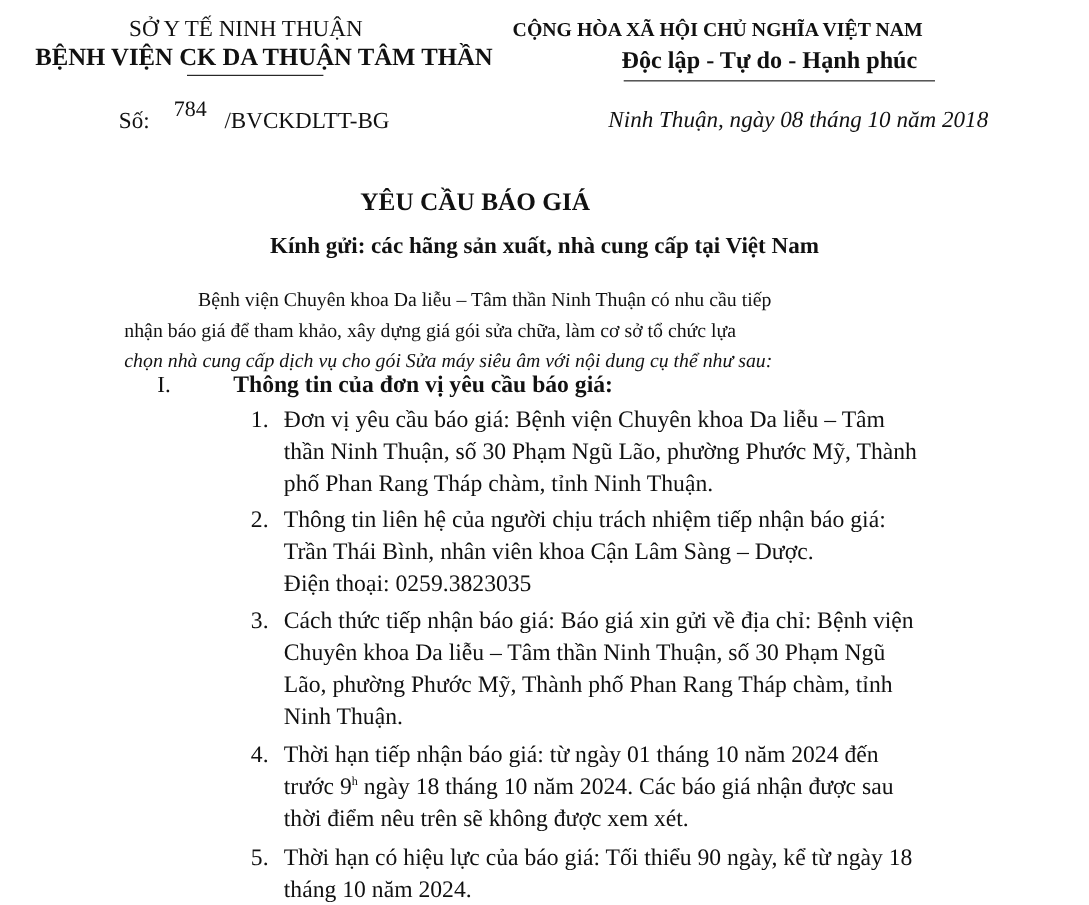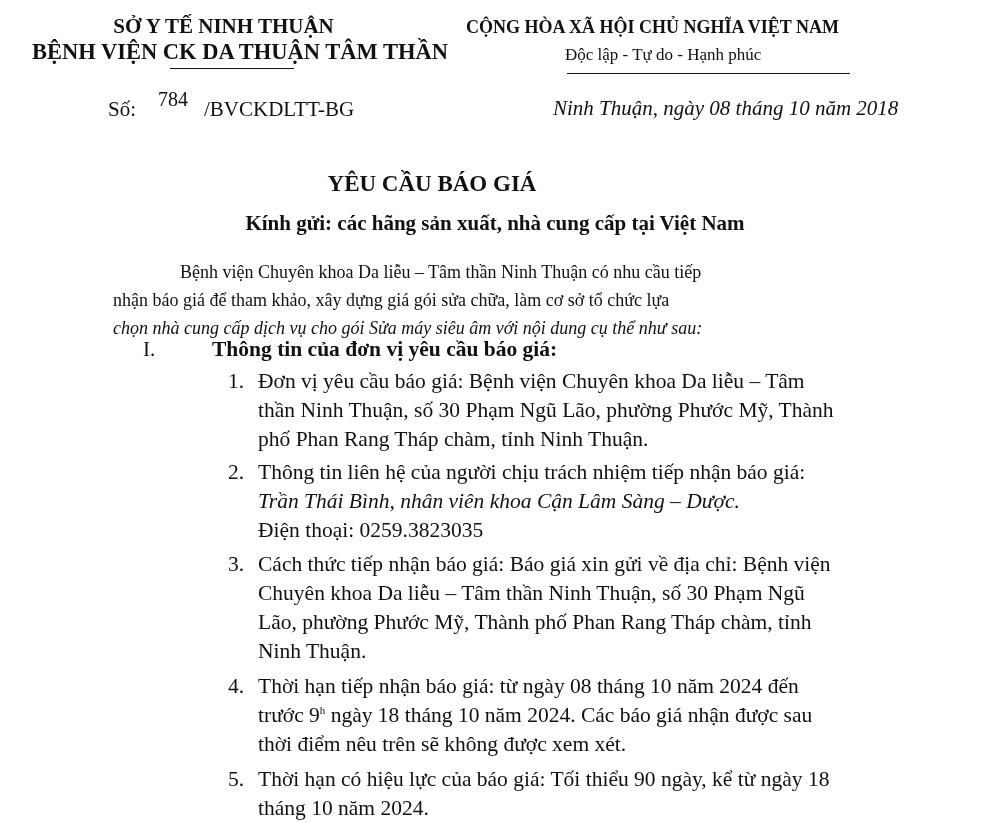--- a/index.html
+++ b/index.html
@@ -1,26 +1,26 @@
 <!DOCTYPE html>
 <html><head>
 <meta charset="utf-8">
 <style>
   html, body { margin:0; padding:0; background:#ffffff; }
   body {
     width:990px; height:823px; overflow:hidden; position:relative;
     font-family:"Liberation Serif", "DejaVu Serif", serif; color:#111;
   }
   .abs { position:absolute; white-space:nowrap; }
-  .hdr-left-1 { left:0; width:467px; top:13px; text-align:center; font-size:21px; line-height:26px; padding-left:0;font-weight:bold; }
+  .hdr-left-1 { left:0; width:467px; top:13px; text-align:center; font-size:21px; line-height:26px; padding-left:0; }
   .hdr-left-1 span { margin-left:-20px; }
   .hdr-left-2 { left:32px; top:38px; font-size:22.5px; font-weight:bold; line-height:28px; }
   .rule-left { left:170px; top:68px; width:124px; height:0; border-top:1.5px solid #111; }
   .hdr-right-1 { left:466px; top:13px; font-size:18px; font-weight:bold; line-height:28px; }
-  .hdr-right-2 { left:565px; top:41px; font-size:17px; font-weight:normal; line-height:28px; }
+  .hdr-right-2 { left:565px; top:41px; font-size:22px; font-weight:bold; line-height:28px; }
   .rule-right { left:567px; top:73px; width:283px; height:0; border-top:1.5px solid #111; }
   .so-label { left:108px; top:97px; font-size:21px; }
   .so-num { left:158px; top:88px; font-size:20px; }
   .so-code { left:204px; top:97px; font-size:21px; }
   .date { left:553px; top:96px; font-size:21px; font-style:italic; }
   .title { left:0; width:864px; top:171px; text-align:center; font-size:23px; font-weight:bold; }
   .subtitle { left:0; width:990px; top:211px; text-align:center; font-size:21px; font-weight:bold; }
   .body-line { font-size:18px; line-height:28px; }
   .sec-num { left:143px; top:337px; font-size:21px; }
   .sec-title { left:212px; top:337px; font-size:21.5px; font-weight:bold; }
@@ -56,31 +56,31 @@
   <div class="abs sec-num">I.</div>
   <div class="abs sec-title">Thông tin của đơn vị yêu cầu báo giá:</div>
 
   <div class="abs item-num body-line" style="top:367px;">1.</div>
   <div class="abs item-text body-line" style="top:367px;">Đơn vị yêu cầu báo giá: Bệnh viện Chuyên khoa Da liễu – Tâm</div>
   <div class="abs item-text body-line" style="top:396px;">thần Ninh Thuận, số 30 Phạm Ngũ Lão, phường Phước Mỹ, Thành</div>
   <div class="abs item-text body-line" style="top:425px;">phố Phan Rang Tháp chàm, tỉnh Ninh Thuận.</div>
 
   <div class="abs item-num body-line" style="top:458px;">2.</div>
   <div class="abs item-text body-line" style="top:458px;">Thông tin liên hệ của người chịu trách nhiệm tiếp nhận báo giá:</div>
-  <div class="abs item-text body-line" style="top:487px;font-style:italic;">Trần Thái Bình, nhân viên khoa Cận Lâm Sàng – Dược.</div>
+  <div class="abs item-text body-line" style="top:487px;">Trần Thái Bình, nhân viên khoa Cận Lâm Sàng – Dược.</div>
   <div class="abs item-text body-line" style="top:516px;">Điện thoại: 0259.3823035</div>
 
   <div class="abs item-num body-line" style="top:550px;">3.</div>
   <div class="abs item-text body-line" style="top:550px;">Cách thức tiếp nhận báo giá: Báo giá xin gửi về địa chỉ: Bệnh viện</div>
   <div class="abs item-text body-line" style="top:579px;">Chuyên khoa Da liễu – Tâm thần Ninh Thuận, số 30 Phạm Ngũ</div>
   <div class="abs item-text body-line" style="top:608px;">Lão, phường Phước Mỹ, Thành phố Phan Rang Tháp chàm, tỉnh</div>
   <div class="abs item-text body-line" style="top:637px;">Ninh Thuận.</div>
 
   <div class="abs item-num body-line" style="top:672px;">4.</div>
-  <div class="abs item-text body-line" style="top:672px;">Thời hạn tiếp nhận báo giá: từ ngày 08 tháng 10 năm 2024 đến</div>
+  <div class="abs item-text body-line" style="top:672px;">Thời hạn tiếp nhận báo giá: từ ngày 01 tháng 10 năm 2024 đến</div>
   <div class="abs item-text body-line" style="top:701px;"><span>trước 9</span><sup>h</sup> <span>ngày 18 tháng 10 năm 2024. Các báo giá nhận được sau</span></div>
   <div class="abs item-text body-line" style="top:730px;">thời điểm nêu trên sẽ không được xem xét.</div>
 
   <div class="abs item-num body-line" style="top:765px;">5.</div>
   <div class="abs item-text body-line" style="top:765px;">Thời hạn có hiệu lực của báo giá: Tối thiểu 90 ngày, kể từ ngày 18</div>
   <div class="abs item-text body-line" style="top:794px;">tháng 10 năm 2024.</div>
 
 </div>
 
 </body></html>

